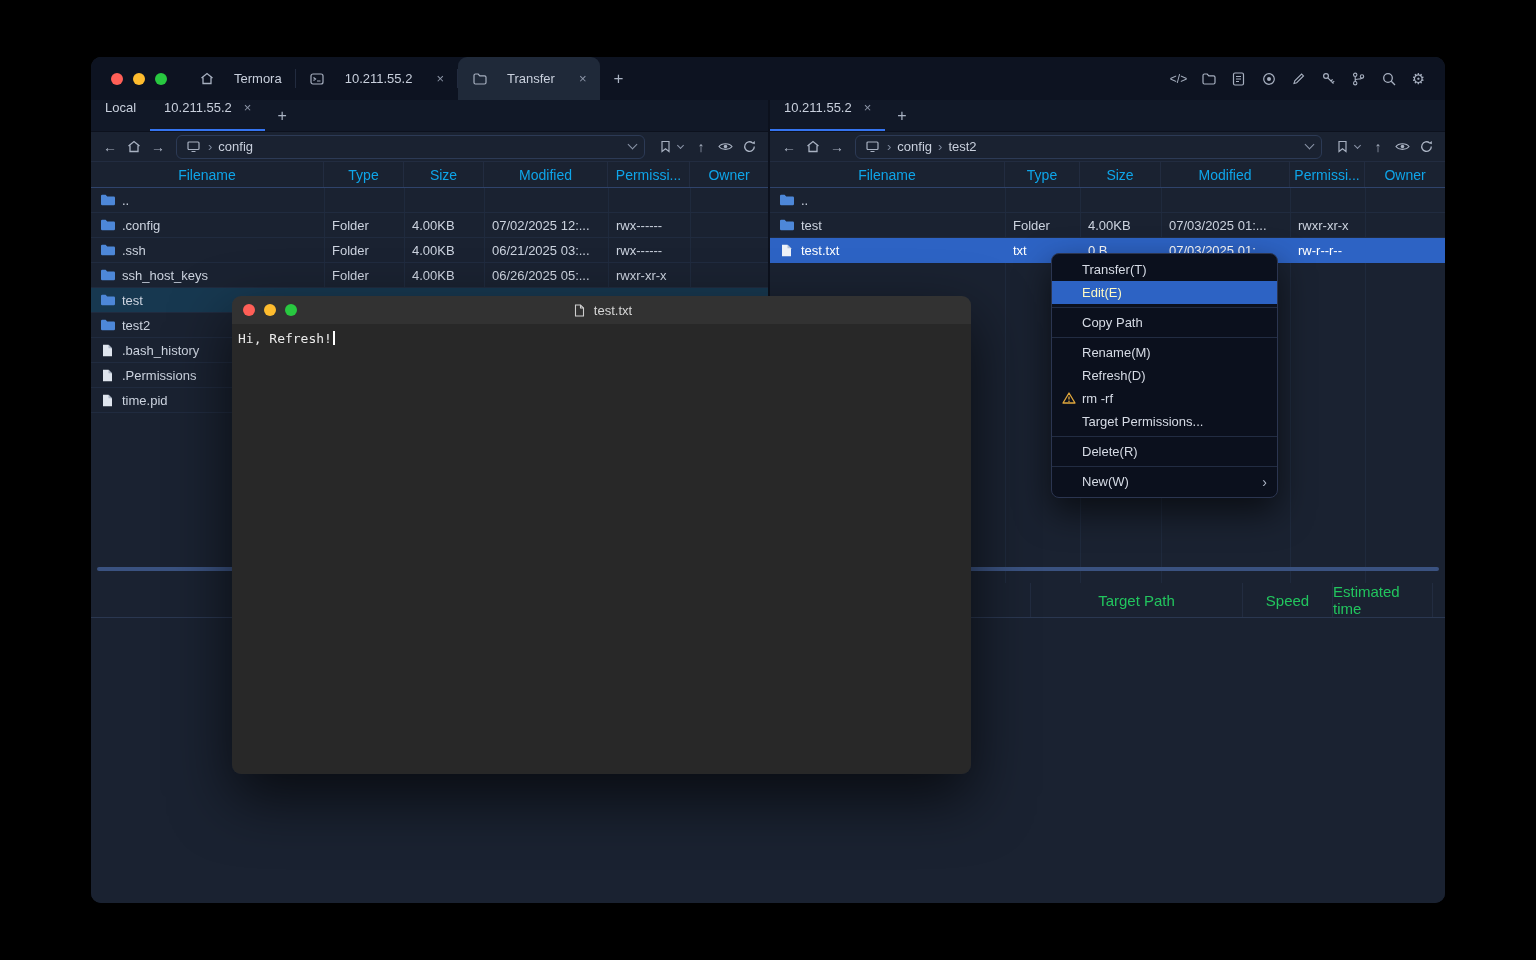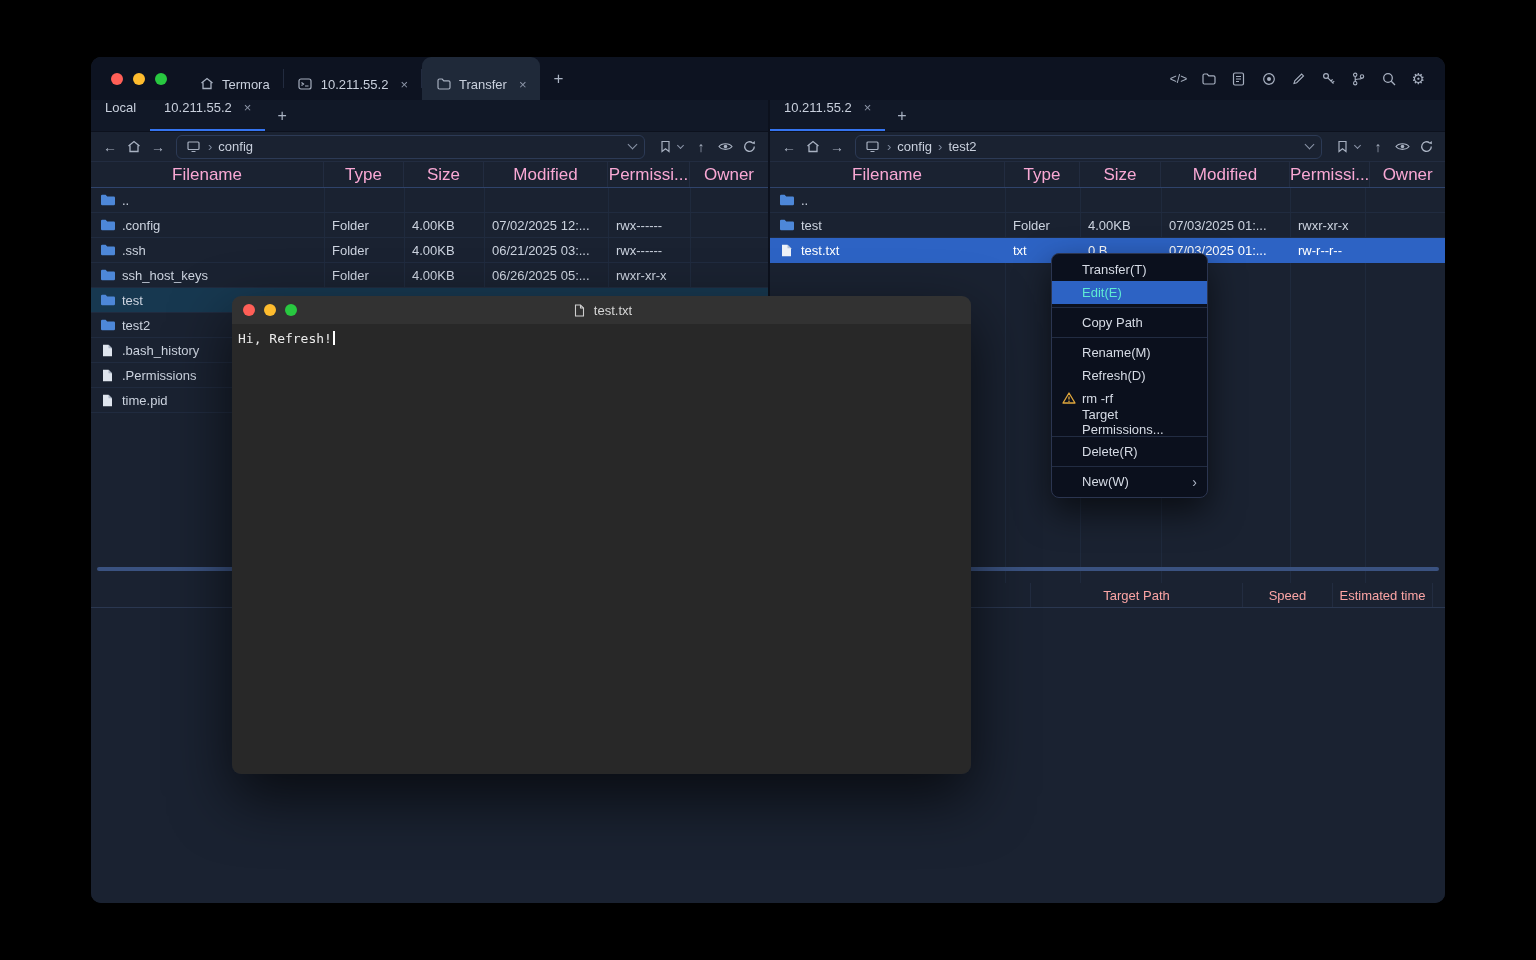--- a/index.html
+++ b/index.html
@@ -7,21 +7,21 @@
   svg{display:block}
 
   .window{position:absolute;left:91px;top:57px;width:1354px;height:846px;border-radius:10px;overflow:hidden;
     background:#1a2231;display:flex;flex-direction:column;box-shadow:0 30px 80px rgba(0,0,0,.8)}
 
   
   .titlebar{flex:0 0 43px;background:#0d1321;display:flex;align-items:stretch}
   .lights{display:flex;align-items:center;gap:10px;padding:0 18px 0 20px}
   .light{width:12px;height:12px;border-radius:50%}
   .l-red{background:#ff5f57}.l-yellow{background:#febc2e}.l-green{background:#28c840}
-  .tbar-tab{display:flex;align-items:flex-end;gap:7px;padding:8px 13px;color:#c9d0dd;font-size:13px}
+  .tbar-tab{display:flex;align-items:center;gap:19px;padding:8px 13px;color:#c9d0dd;font-size:13px}
   .tbar-tab.active{background:#1f2939;border-radius:9px 9px 0 0}
   .tbar-sep{width:1px;background:#222b3f;margin:12px 0}
   .tclose{color:#8d96a8;font-size:13px;margin-left:5px}
   .tbar-plus{display:flex;align-items:center;padding:0 14px;color:#aab3c3;font-size:17px}
   .tbar-icons{margin-left:auto;display:flex;align-items:center;gap:13px;padding-right:18px}
   .ic{display:flex;align-items:center;justify-content:center;width:17px;height:17px;color:#a7b0c0;font-size:12px}
   .ic-gear{font-family:"DejaVu Sans",sans-serif;font-size:15px}
 
   
   .filebrowser{flex:0 0 483px;display:flex;position:relative;background:#1a2231}
@@ -37,56 +37,56 @@
   .navbtn{width:22px;height:22px;display:flex;align-items:center;justify-content:center;font-size:14px;color:#a9b2c2}
   .pathbox{flex:1;height:24px;margin:0 5px;border:1px solid #2c3a55;border-radius:6px;display:flex;align-items:center;gap:6px;
     padding:0 8px;font-size:13px;color:#c9d0dd;min-width:0}
   .path-sep{color:#7f8a9e;font-size:13px}
   .chev{width:7px;height:7px;border-right:1.4px solid #8b95a8;border-bottom:1.4px solid #8b95a8;transform:rotate(45deg);margin-top:-4px}
   .pathbox .chev{margin-left:auto}
   .chev-s{width:5px;height:5px;border-right:1.3px solid #8b95a8;border-bottom:1.3px solid #8b95a8;transform:rotate(45deg);margin-top:-2px}
   .bkgroup{display:flex;align-items:center;gap:4px;padding:0 5px}
 
   .thead{flex:0 0 27px;display:flex;border-top:1px solid #222c40;border-bottom:1px solid #2f436b}
-  .th{display:flex;align-items:center;justify-content:center;font-size:17px;color:#f9a8d4;border-right:1px solid #222c40}
+  .th{display:flex;align-items:center;justify-content:center;font-size:14px;color:#0ea5e9;border-right:1px solid #222c40}
   .th:last-child{border-right:none}
   .tbody{flex:1;position:relative;overflow:hidden}
   .vline{position:absolute;top:0;bottom:0;width:1px;background:#1f2a3d}
   .frow{height:25px;display:flex;align-items:stretch;position:relative;border-bottom:1px solid #202b3f;font-size:13px;color:#ccd3df}
   .fc{display:flex;align-items:center;gap:6px;padding:0 8px;overflow:hidden;white-space:nowrap}
   .frow.sel-dim{background:#173850}
   .frow.sel-blue{background:#2d63c4;color:#fff;border-bottom-color:transparent}
 
   .L1{flex:0 0 233px}.L2{flex:0 0 80px}.L3{flex:0 0 80px}.L4{flex:0 0 124px}.L5{flex:0 0 82px}.L6{flex:1}
   .R1{flex:0 0 235px}.R2{flex:0 0 75px}.R3{flex:0 0 81px}.R4{flex:0 0 129px}.R5{flex:0 0 75px}.R6{flex:1}
 
   .hsplit{position:absolute;left:6px;right:6px;bottom:12px;height:4px;border-radius:2px;background:#3a5280}
 
   
   .xhead{flex:0 0 25px;display:flex;border-bottom:1px solid #2a3750;background:#1a2231}
-  .xh{display:flex;align-items:center;justify-content:center;font-size:13px;color:#fca5a5;border-right:1px solid #222c40}
+  .xh{display:flex;align-items:center;justify-content:center;font-size:15px;color:#22c55e;border-right:1px solid #222c40}
   .xh-sp{flex:1;border-right:1px solid #222c40}
   .x1{flex:0 0 212px}.x2{flex:0 0 90px}.x3{flex:0 0 100px}.x4{flex:0 0 12px;border-right:none}
   .xbody{flex:1;background:#1a2231}
 
   
   .editor{position:absolute;left:141px;top:239px;width:739px;height:478px;border-radius:9px;z-index:30;
     box-shadow:0 24px 60px rgba(0,0,0,.65);display:flex;flex-direction:column;overflow:hidden}
   .ed-title{flex:0 0 28px;background:#323232;display:flex;align-items:center;position:relative}
   .ed-lights{display:flex;align-items:center;gap:9px;padding:0 11px}
   .ed-title-text{position:absolute;left:0;right:0;display:flex;align-items:center;justify-content:center;gap:6px;
     color:#d6d6d6;font-size:13px;pointer-events:none}
   .ed-body{flex:1;background:#282828;padding:7px 6px;font-family:"DejaVu Sans Mono",monospace;font-size:13px;color:#ebebeb}
   .caret{display:inline-block;width:2px;height:14px;background:#fff;vertical-align:-2px;margin-left:1px}
 
   
-  .cmenu{position:absolute;left:960px;top:196px;width:157px;background:#0b101d;border:1px solid #2b3550;border-radius:8px;
+  .cmenu{position:absolute;left:960px;top:196px;width:227px;background:#0b101d;border:1px solid #2b3550;border-radius:8px;
     padding:4px 0;z-index:40;box-shadow:0 14px 34px rgba(0,0,0,.6)}
   .mi{height:23px;display:flex;align-items:center;padding:0 10px 0 30px;font-size:13px;color:#d6dbe5;position:relative}
-  .mi.hl{background:#2d63c4;color:#5eead4}
+  .mi.hl{background:#2d63c4;color:#fef9c3}
   .msep{height:1px;background:#222c42;margin:3px 0}
   .mi .warn{position:absolute;left:10px;top:5px}
   .mi .subarrow{margin-left:auto;color:#aeb6c6;font-size:14px}
 </style>
 </head>
 <body>
 
 <div class="window">
 
   <div class="titlebar">

